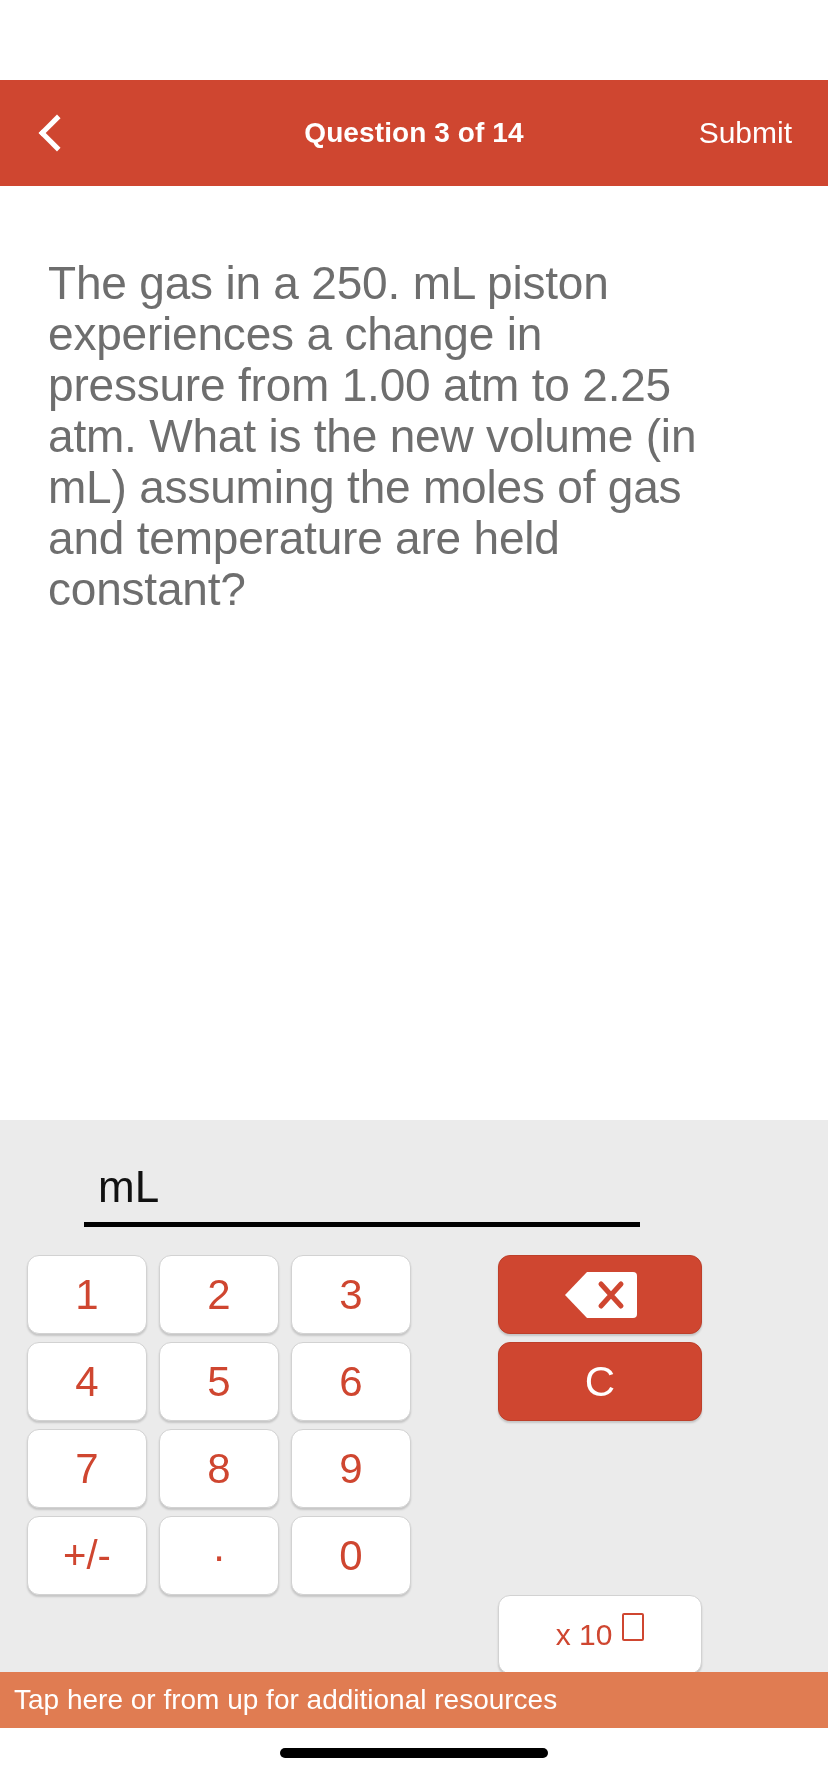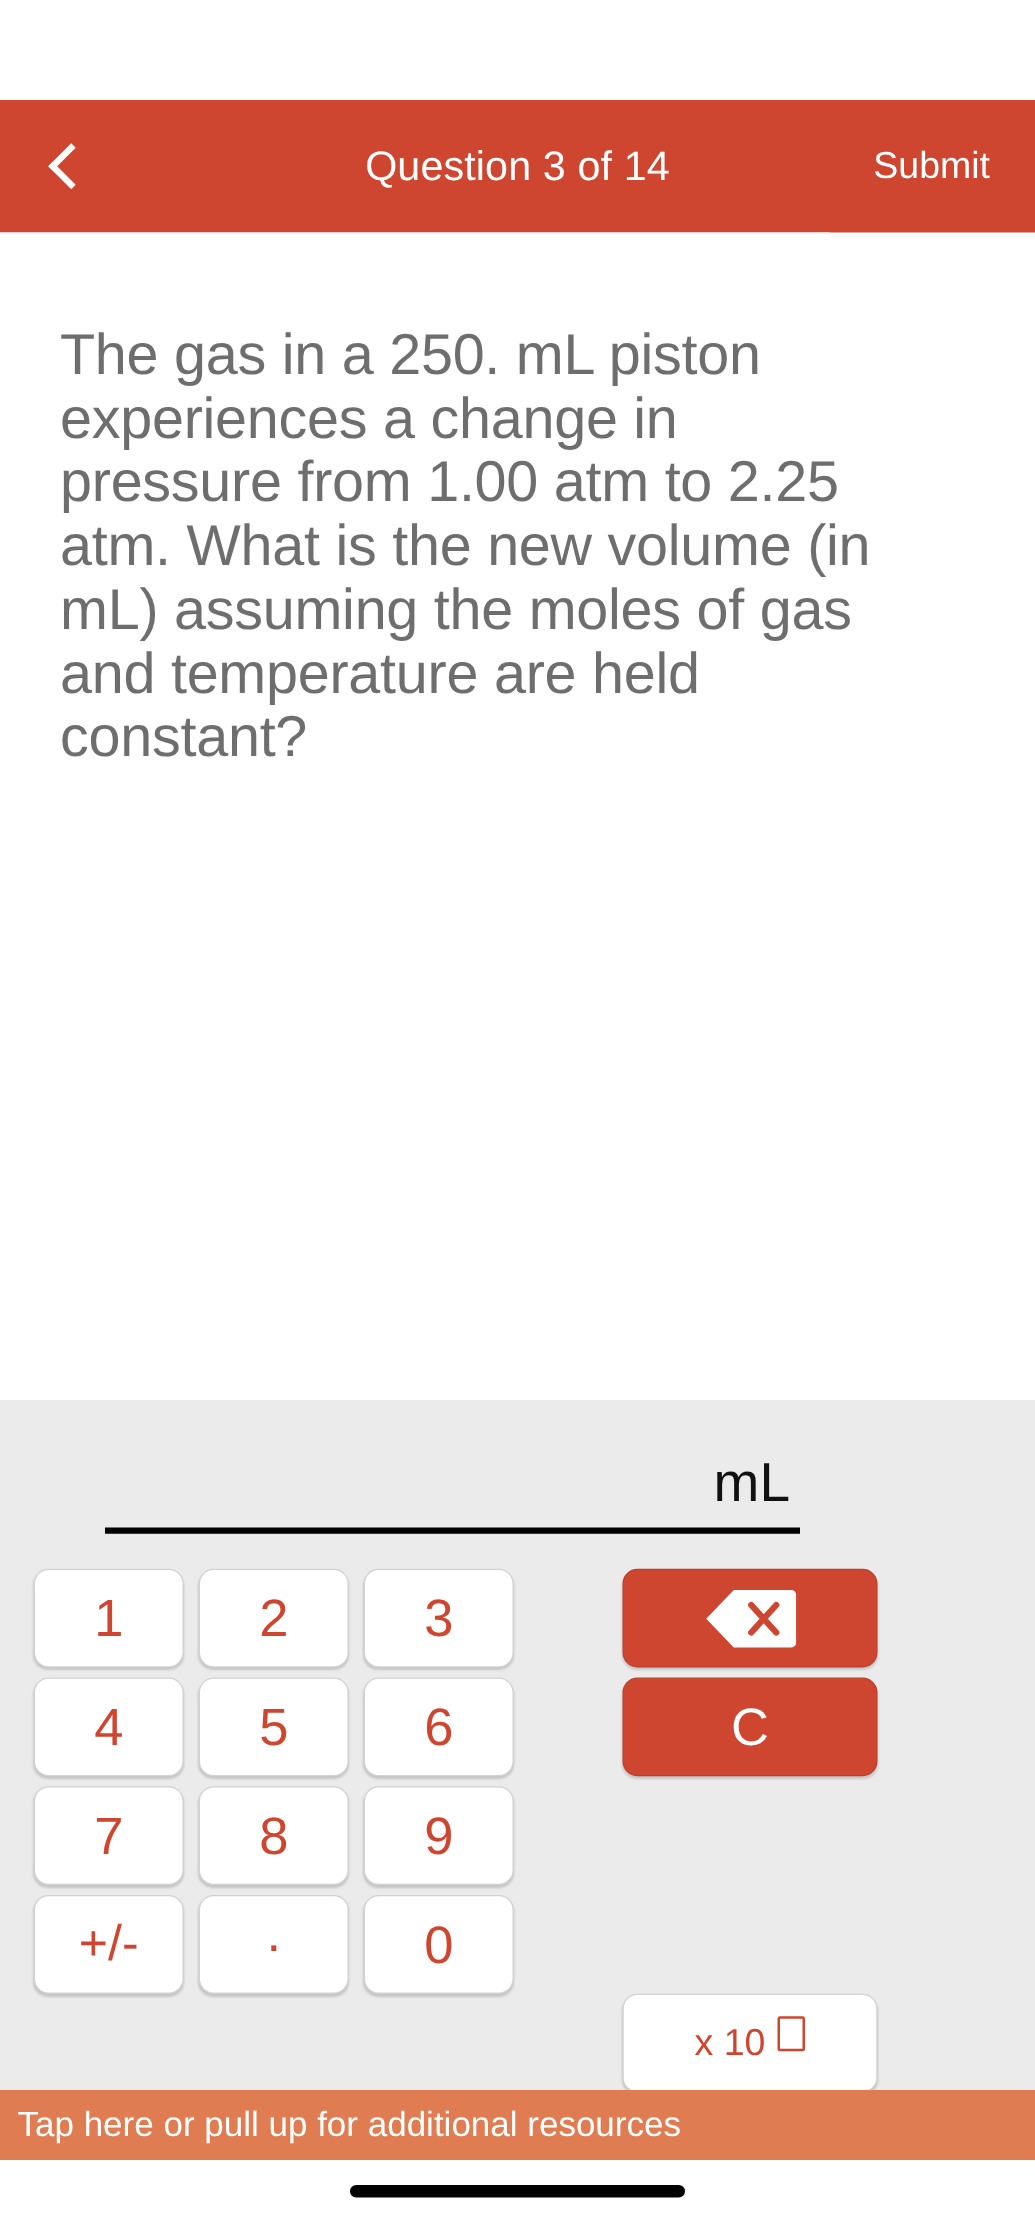--- a/index.html
+++ b/index.html
@@ -50,23 +50,24 @@
     border-left: 5px solid #ffffff;
     border-bottom: 5px solid #ffffff;
     transform: rotate(45deg);
     margin-left: 8px;
   }
   .header-title {
     position: absolute;
     left: 0; right: 0;
     text-align: center;
     color: #ffffff;
-    font-size: 33px;
+    font-size: 28px;
     letter-spacing: 0.1px;
     font-family: "Liberation Sans Narrow", "Liberation Sans", sans-serif;
+    font-weight: bold;
   }
   .submit-btn {
     position: absolute;
     right: 36px;
     color: #ffffff;
     font-size: 30px;
     font-family: "Liberation Sans Narrow", "Liberation Sans", sans-serif;
   }
 
   
@@ -94,26 +95,26 @@
     position: absolute;
     top: 1120px; left: 0;
     width: 828px;
     height: 552px;
     background: #ebebeb;
   }
 
   
   .answer-row {
     position: absolute;
-    top: 0px; left: 76px;
+    top: 0px; left: 92px;
     width: 556px;
     height: 96px;
     display: flex;
     align-items: flex-end;
-    justify-content: flex-end;
+    justify-content: flex-start;
     padding-bottom: 4px;
   }
   .answer-value {
     color: #111111;
     font-size: 44px;
     font-family: "Liberation Sans Narrow", "Liberation Sans", sans-serif;
     margin-right: 6px;
   }
   .answer-unit {
     color: #111111;
@@ -295,20 +296,20 @@
         <span class="exp-label">
           <span>x 10</span>
           <span class="exp-box"></span>
         </span>
       </div>
     </div>
 
   </div>
 
   <div class="banner">
-    <span class="banner-text">Tap here or pull up for additional resources</span>
+    <span class="banner-text">Tap here or from up for additional resources</span>
   </div>
 
   <div class="home-area">
     <div class="home-bar"></div>
   </div>
 
 </div>
 
 </body></html>

